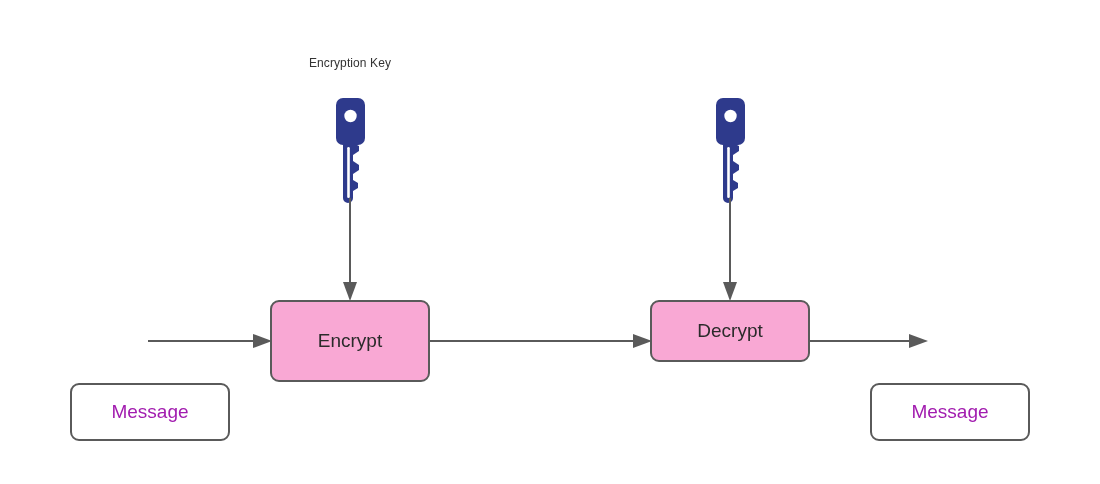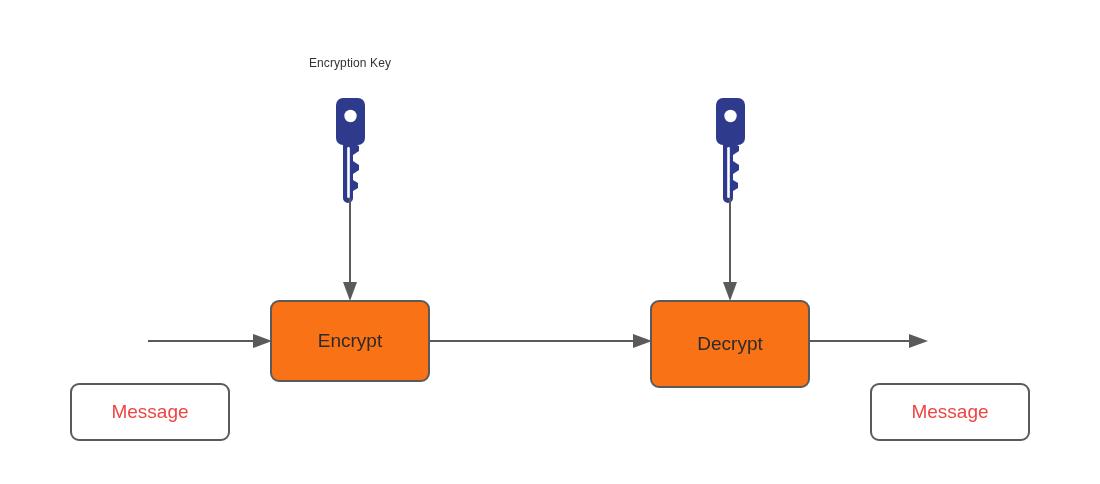--- a/index.html
+++ b/index.html
@@ -26,38 +26,38 @@
     letter-spacing: 0.1px;
   }
   .key-icon {
     position: absolute;
   }
   .proc-box {
     position: absolute;
     box-sizing: border-box;
     border: 2px solid #5a5a5a;
     border-radius: 9px;
-    background: #f97316;
+    background: #f9a8d4;
     display: flex;
     align-items: center;
     justify-content: center;
     font-size: 19px;
     color: #2b2b2b;
   }
   .data-box {
     position: absolute;
     box-sizing: border-box;
     border: 2px solid #5a5a5a;
     border-radius: 9px;
     background: #ffffff;
     display: flex;
     align-items: center;
     justify-content: center;
     font-size: 19px;
-    color: #ef4444;
+    color: #a21caf;
   }
   .arrow {
     position: absolute;
   }
 </style>
 </head>
 <body>
 
 <div id="canvas">
 
@@ -119,21 +119,21 @@
 
   <div class="proc-box" style="left:270px; top:300px; width:160px; height:82px;">
     <span>Encrypt</span>
   </div>
 
   <svg class="arrow" style="left:428px; top:330px;" width="226" height="22" viewBox="0 0 226 22">
     <line x1="2" y1="11" x2="212" y2="11" stroke="#5a5a5a" stroke-width="2"></line>
     <polygon points="224,11 205,4 205,18" fill="#5a5a5a"></polygon>
   </svg>
 
-  <div class="proc-box" style="left:650px; top:300px; width:160px; height:88px;">
+  <div class="proc-box" style="left:650px; top:300px; width:160px; height:62px;">
     <span>Decrypt</span>
   </div>
 
   <svg class="arrow" style="left:808px; top:330px;" width="122" height="22" viewBox="0 0 122 22">
     <line x1="2" y1="11" x2="108" y2="11" stroke="#5a5a5a" stroke-width="2"></line>
     <polygon points="120,11 101,4 101,18" fill="#5a5a5a"></polygon>
   </svg>
 
   <div class="data-box" style="left:70px; top:383px; width:160px; height:58px;">
     <span>Message</span>

